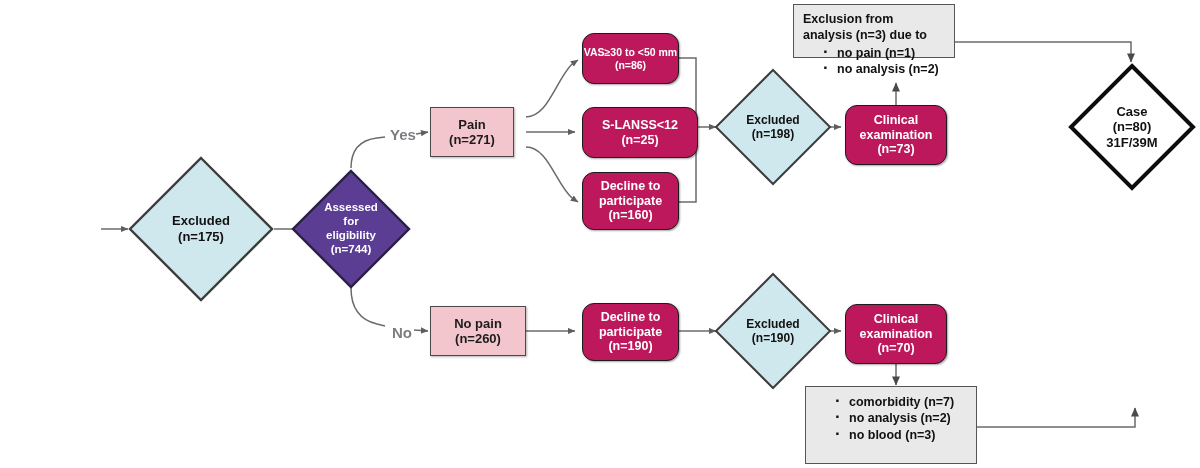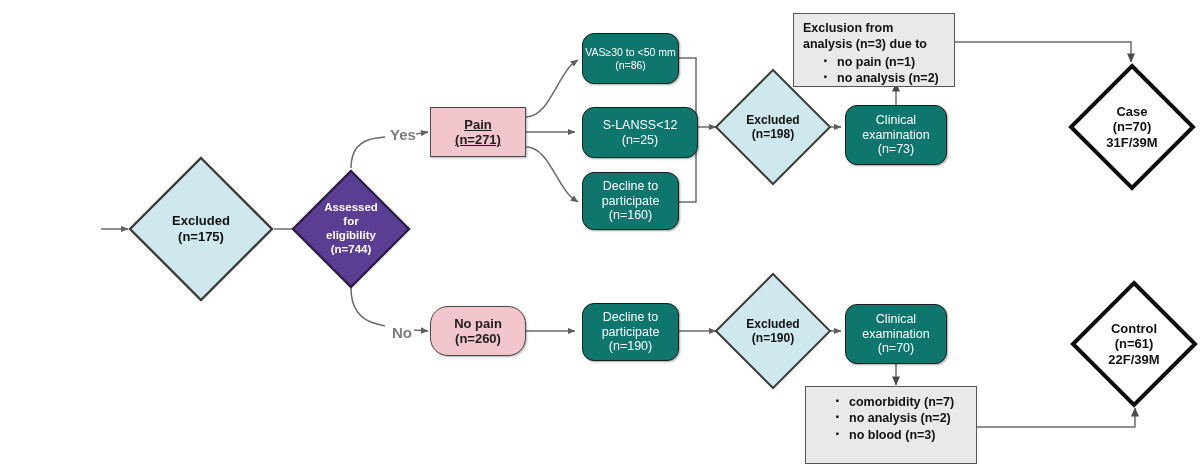--- a/index.html
+++ b/index.html
@@ -4,22 +4,22 @@
 <style>
   html,body{margin:0;padding:0;background:#ffffff;}
   body{font-family:"Liberation Sans",sans-serif;}
   #canvas{position:relative;width:1200px;height:468px;background:#ffffff;overflow:hidden;}
 
   .node{position:absolute;box-sizing:border-box;display:flex;align-items:center;
         justify-content:center;text-align:center;line-height:1.18;}
   .node .txt{white-space:pre-line;}
 
   
-  .box-dark{background:#0f766e;border:1px solid #1c1c1c;border-radius:12px;
-            color:#ffffff;font-weight:normal;font-size:12.5px;
+  .box-dark{background:#be185d;border:1px solid #1c1c1c;border-radius:12px;
+            color:#ffffff;font-weight:bold;font-size:12.5px;
             box-shadow:1px 1px 2px rgba(0,0,0,.35);}
   .box-dark.small{font-size:10.5px;}
 
   
   .box-pink{background:#f2c6cc;border:1.6px solid #4a4a4a;color:#1c1c1c;
             font-weight:bold;font-size:13px;
             box-shadow:1px 1px 2px rgba(0,0,0,.3);}
 
   
   .box-note{background:#e9e9e9;border:1.3px solid #555;color:#111;
@@ -113,26 +113,26 @@
     </svg>
     <div class="dlabel" style="font-size:11.5px;"><span class="txt">Assessed
 for
 eligibility
 (n=744)</span></div>
   </div>
 
   <div class="edge-label" style="left:390px;top:126px;">Yes</div>
   <div class="edge-label" style="left:392px;top:324px;">No</div>
 
-  <div class="node box-pink" style="left:430px;top:107px;width:96px;height:50px;text-decoration:underline;">
+  <div class="node box-pink" style="left:430px;top:107px;width:84px;height:50px;">
     <span class="txt">Pain
 (n=271)</span>
   </div>
 
-  <div class="node box-pink" style="left:430px;top:306px;width:96px;height:50px;border-radius:18px;">
+  <div class="node box-pink" style="left:430px;top:306px;width:96px;height:50px;">
     <span class="txt">No pain
 (n=260)</span>
   </div>
 
   <div class="node box-dark small" style="left:582px;top:33px;width:97px;height:51px;">
     <span class="txt">VAS≥30 to &lt;50 mm
 (n=86)</span>
   </div>
 
   <div class="node box-dark" style="left:582px;top:107px;width:116px;height:51px;">
@@ -173,21 +173,21 @@
 examination
 (n=73)</span>
   </div>
 
   <div class="node box-dark" style="left:845px;top:304px;width:102px;height:60px;">
     <span class="txt">Clinical
 examination
 (n=70)</span>
   </div>
 
-  <div class="node box-note" style="left:793px;top:13px;width:162px;height:74px;">
+  <div class="node box-note" style="left:793px;top:4px;width:162px;height:54px;">
     <span class="hdr txt">Exclusion from
 analysis (n=3) due to</span>
     <ul>
       <li>no pain (n=1)</li>
       <li>no analysis (n=2)</li>
     </ul>
   </div>
 
   <div class="node box-note" style="left:805px;top:386px;width:172px;height:78px;">
     <ul>
@@ -195,26 +195,18 @@
       <li>no analysis (n=2)</li>
       <li>no blood (n=3)</li>
     </ul>
   </div>
 
   <div class="diamond d-white" style="left:1068px;top:63px;width:128px;height:128px;">
     <svg width="128" height="128" viewBox="0 0 128 128">
       <polygon points="64,3 125,64 64,125 3,64" fill="#ffffff" stroke="#0d0d0d" stroke-width="4"></polygon>
     </svg>
     <div class="dlabel"><span class="txt">Case
-(n=70)
+(n=80)
 31F/39M</span></div>
   </div>
 
-  <div class="diamond d-white" style="left:1070px;top:280px;width:128px;height:128px;">
-    <svg width="128" height="128" viewBox="0 0 128 128">
-      <polygon points="64,3 125,64 64,125 3,64" fill="#ffffff" stroke="#0d0d0d" stroke-width="4"></polygon>
-    </svg>
-    <div class="dlabel"><span class="txt">Control
-(n=61)
-22F/39M</span></div>
-  </div>
 
 </div>
 
 </body></html>

